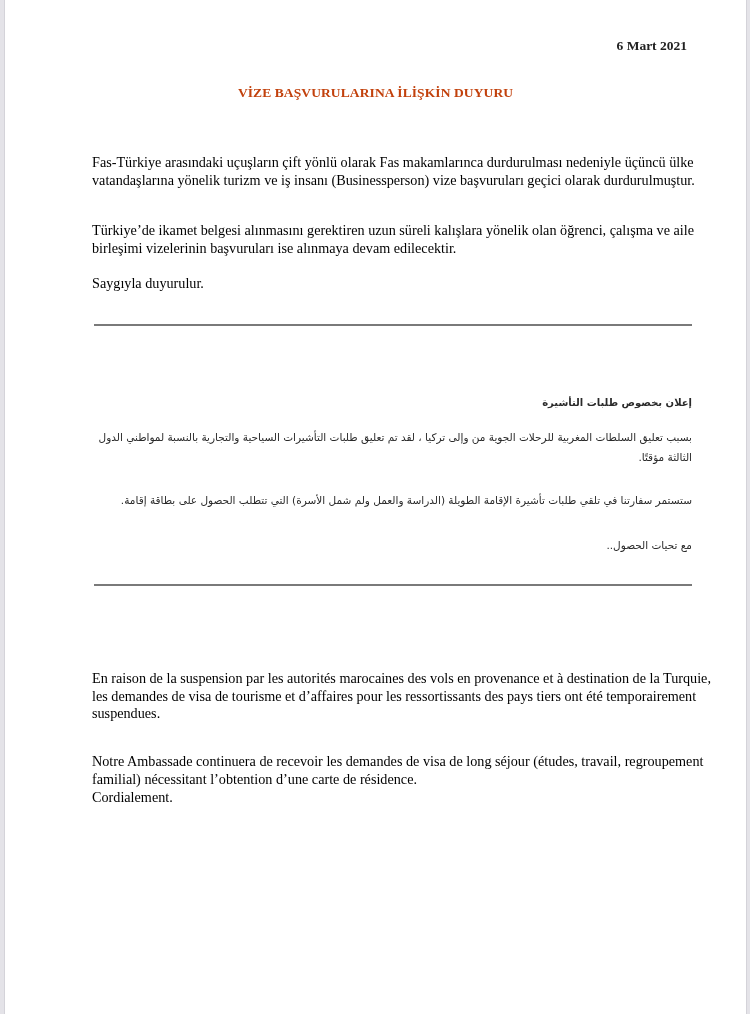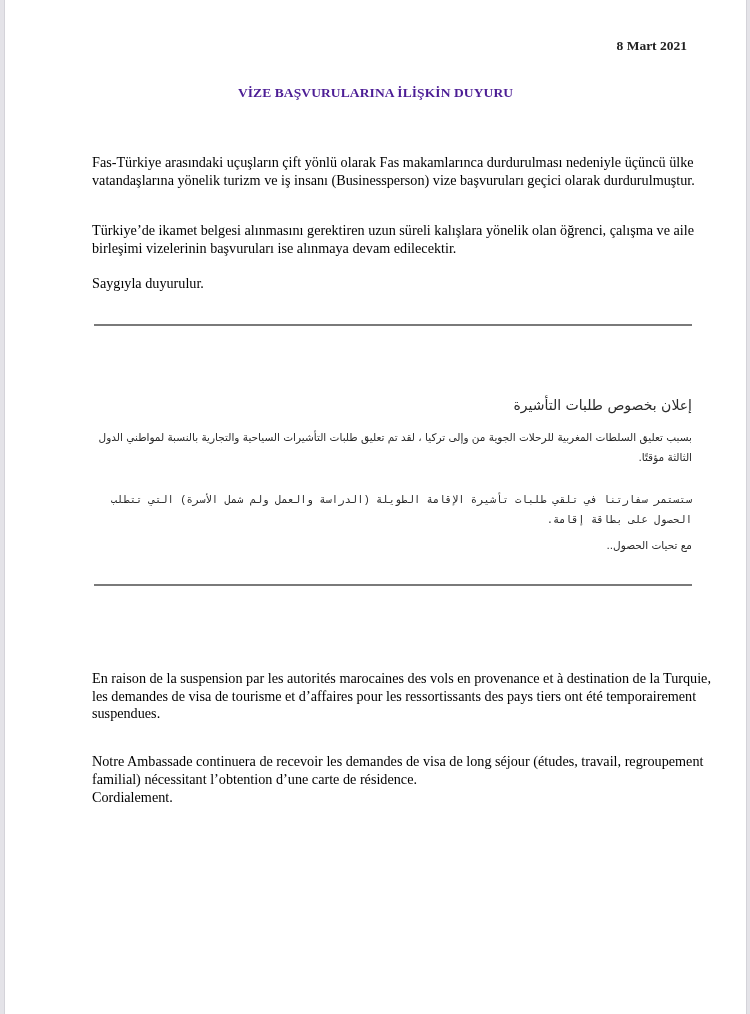--- a/index.html
+++ b/index.html
@@ -33,21 +33,21 @@
       font-weight: bold;
       color: #222;
     }
     .title {
       position: absolute;
       left: 0;
       width: 741px;
       text-align: center;
       font-weight: bold;
       font-size: 13.5px;
-      color: #4c1d95;
+      color: #c2410c;
       letter-spacing: 0.1px;
     }
     .title-tr { top: 85px; }
     .title-fr { top: 638px; }
     .para {
       position: absolute;
       left: 87px;
       width: 620px;
       font-size: 14.2px;
       line-height: 17.5px;
@@ -68,38 +68,38 @@
       position: absolute;
       left: 89px;
       width: 598px;
       direction: rtl;
       text-align: right;
       font-family: "DejaVu Sans", sans-serif;
       color: #2a2a2a;
     }
     .ar-title {
       top: 397px;
-      font-size: 14px;
-      font-weight: normal;
+      font-size: 10px;
+      font-weight: bold;
     }
     .ar-para {
       font-size: 10.5px;
       line-height: 20px;
       margin: 0;
     }
     .ar-p1 { top: 427px; text-align: right; }
-    .ar-p2 { top: 490px; font-family: Liberation Mono, monospace; }
+    .ar-p2 { top: 490px; }
     .ar-p3 { top: 535px; }
   </style>
 </head>
 <body>
 
 <div class="page">
 
-  <div class="date">8 Mart 2021</div>
+  <div class="date">6 Mart 2021</div>
 
   <div class="title title-tr">VİZE BAŞVURULARINA İLİŞKİN DUYURU</div>
   <p class="para" style="top:154px;">Fas-Türkiye arasındaki uçuşların çift yönlü olarak Fas makamlarınca durdurulması nedeniyle üçüncü ülke vatandaşlarına yönelik turizm ve iş insanı (Businessperson) vize başvuruları geçici olarak durdurulmuştur.</p>
   <p class="para" style="top:275px;">Saygıyla duyurulur.</p>
   <p class="para" style="top:222px;">Türkiye’de ikamet belgesi alınmasını gerektiren uzun süreli kalışlara yönelik olan öğrenci, çalışma ve aile birleşimi vizelerinin başvuruları ise alınmaya devam edilecektir.</p>
 
   <div class="rule rule-1"></div>
 
   <div class="ar ar-title">إعلان بخصوص طلبات التأشيرة</div>
   <p class="ar ar-para ar-p1">بسبب تعليق السلطات المغربية للرحلات الجوية من وإلى تركيا ، لقد تم تعليق طلبات التأشيرات السياحية والتجارية بالنسبة لمواطني الدول الثالثة مؤقتًا.</p>

